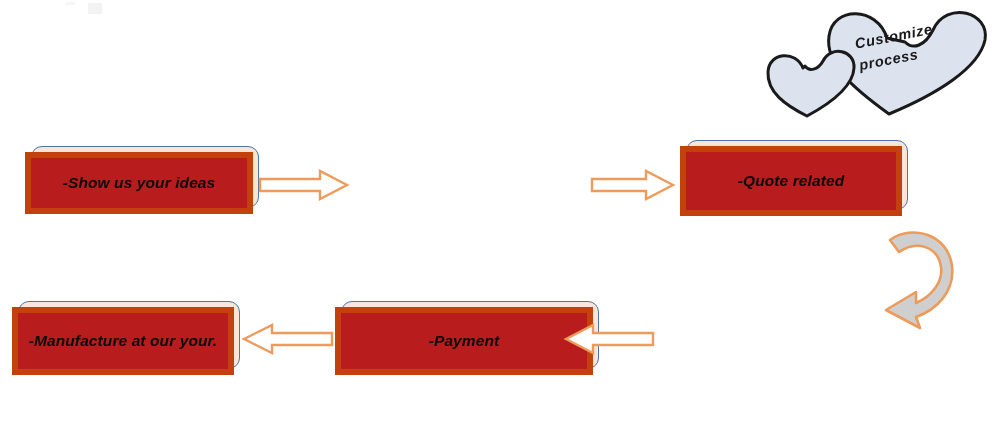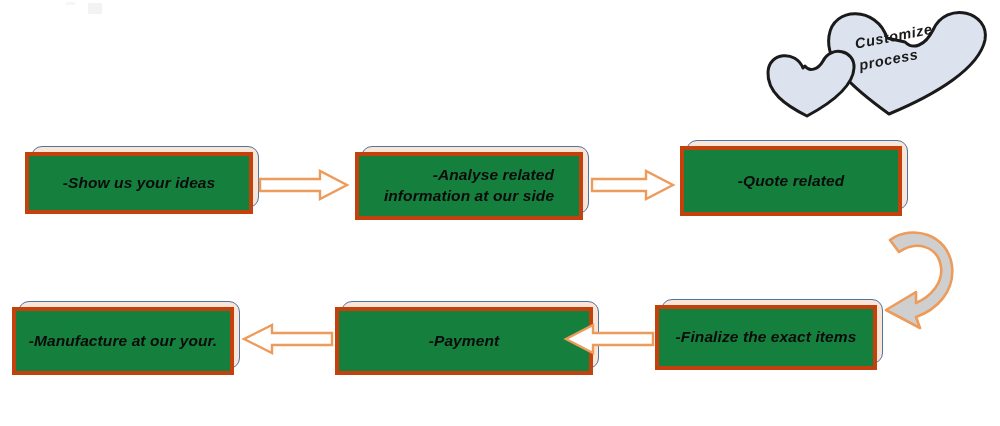--- a/index.html
+++ b/index.html
@@ -34,27 +34,27 @@
     border-radius: 11px;
     box-sizing: border-box;
   }
   
   .node .face {
     position: absolute;
     left: 0;
     top: 0;
     width: 100%;
     height: 100%;
-    background: #15803d;
-    border: 4px solid #c2410c;
+    background: #b91c1c;
+    border: 6px solid #c2410c;
     box-sizing: border-box;
     display: flex;
     align-items: center;
     justify-content: center;
-    text-align: right;
+    text-align: left;
   }
   .node .label {
     font-family: "Liberation Sans", sans-serif;
     font-weight: bold;
     font-style: italic;
     font-size: 15.5px;
     line-height: 1.35;
     color: #0b0b0b;
     letter-spacing: 0.1px;
     padding: 0 8px;
@@ -122,41 +122,28 @@
   <div id="speck"></div>
   <div id="speck2"></div>
 
   <div class="node" id="node-show-ideas" style="left:25px; top:152px; width:228px; height:62px;">
     <div class="plate"></div>
     <div class="face">
       <div class="label">-Show us your ideas</div>
     </div>
   </div>
 
-  <div class="node" id="node-analyse-info" style="left:355px; top:152px; width:228px; height:68px;">
-    <div class="plate"></div>
-    <div class="face">
-      <div class="label">-Analyse related
-information at our side</div>
-    </div>
-  </div>
 
   <div class="node" id="node-quote-process" style="left:680px; top:146px; width:222px; height:70px;">
     <div class="plate"></div>
     <div class="face">
       <div class="label">-Quote related</div>
     </div>
   </div>
 
-  <div class="node" id="node-finalize-items" style="left:655px; top:305px; width:222px; height:65px;">
-    <div class="plate"></div>
-    <div class="face">
-      <div class="label">-Finalize the exact items</div>
-    </div>
-  </div>
 
   <div class="node" id="node-payment" style="left:335px; top:307px; width:222px; height:68px;padding-left:36px;">
     <div class="plate"></div>
     <div class="face">
       <div class="label">-Payment</div>
     </div>
   </div>
 
   <div class="node" id="node-manufacture" style="left:12px; top:307px; width:222px; height:68px;">
     <div class="plate"></div>

